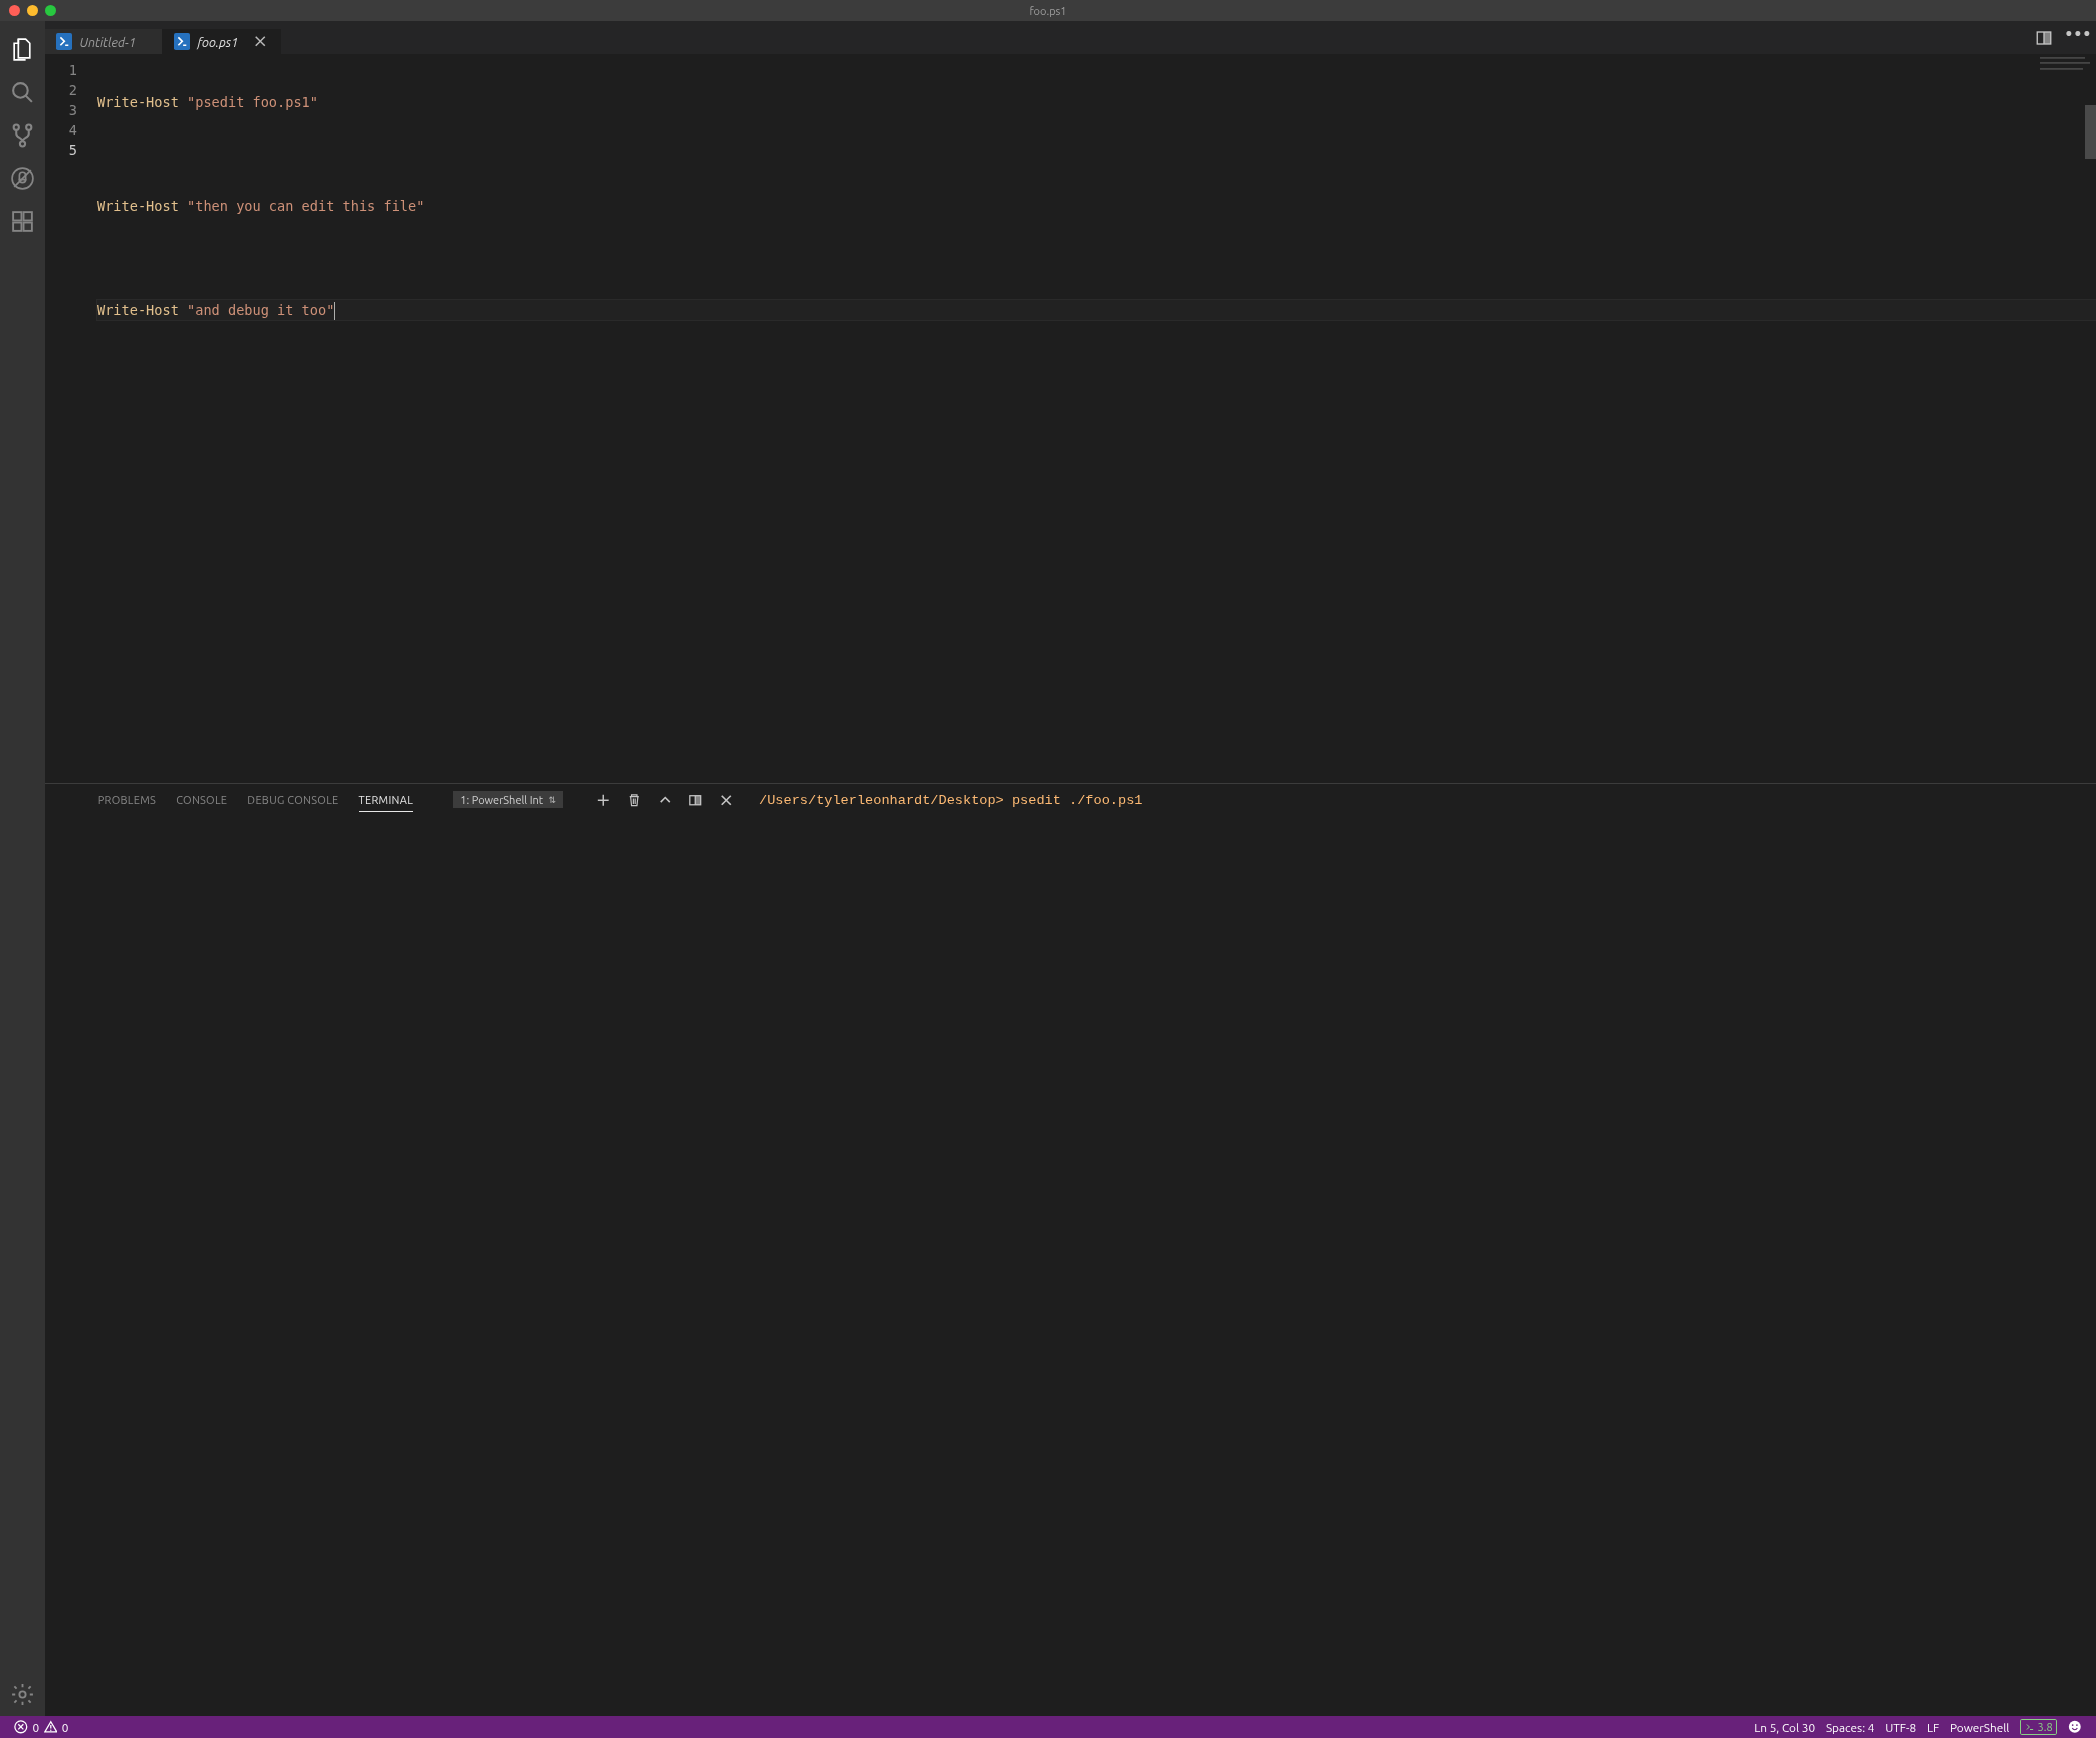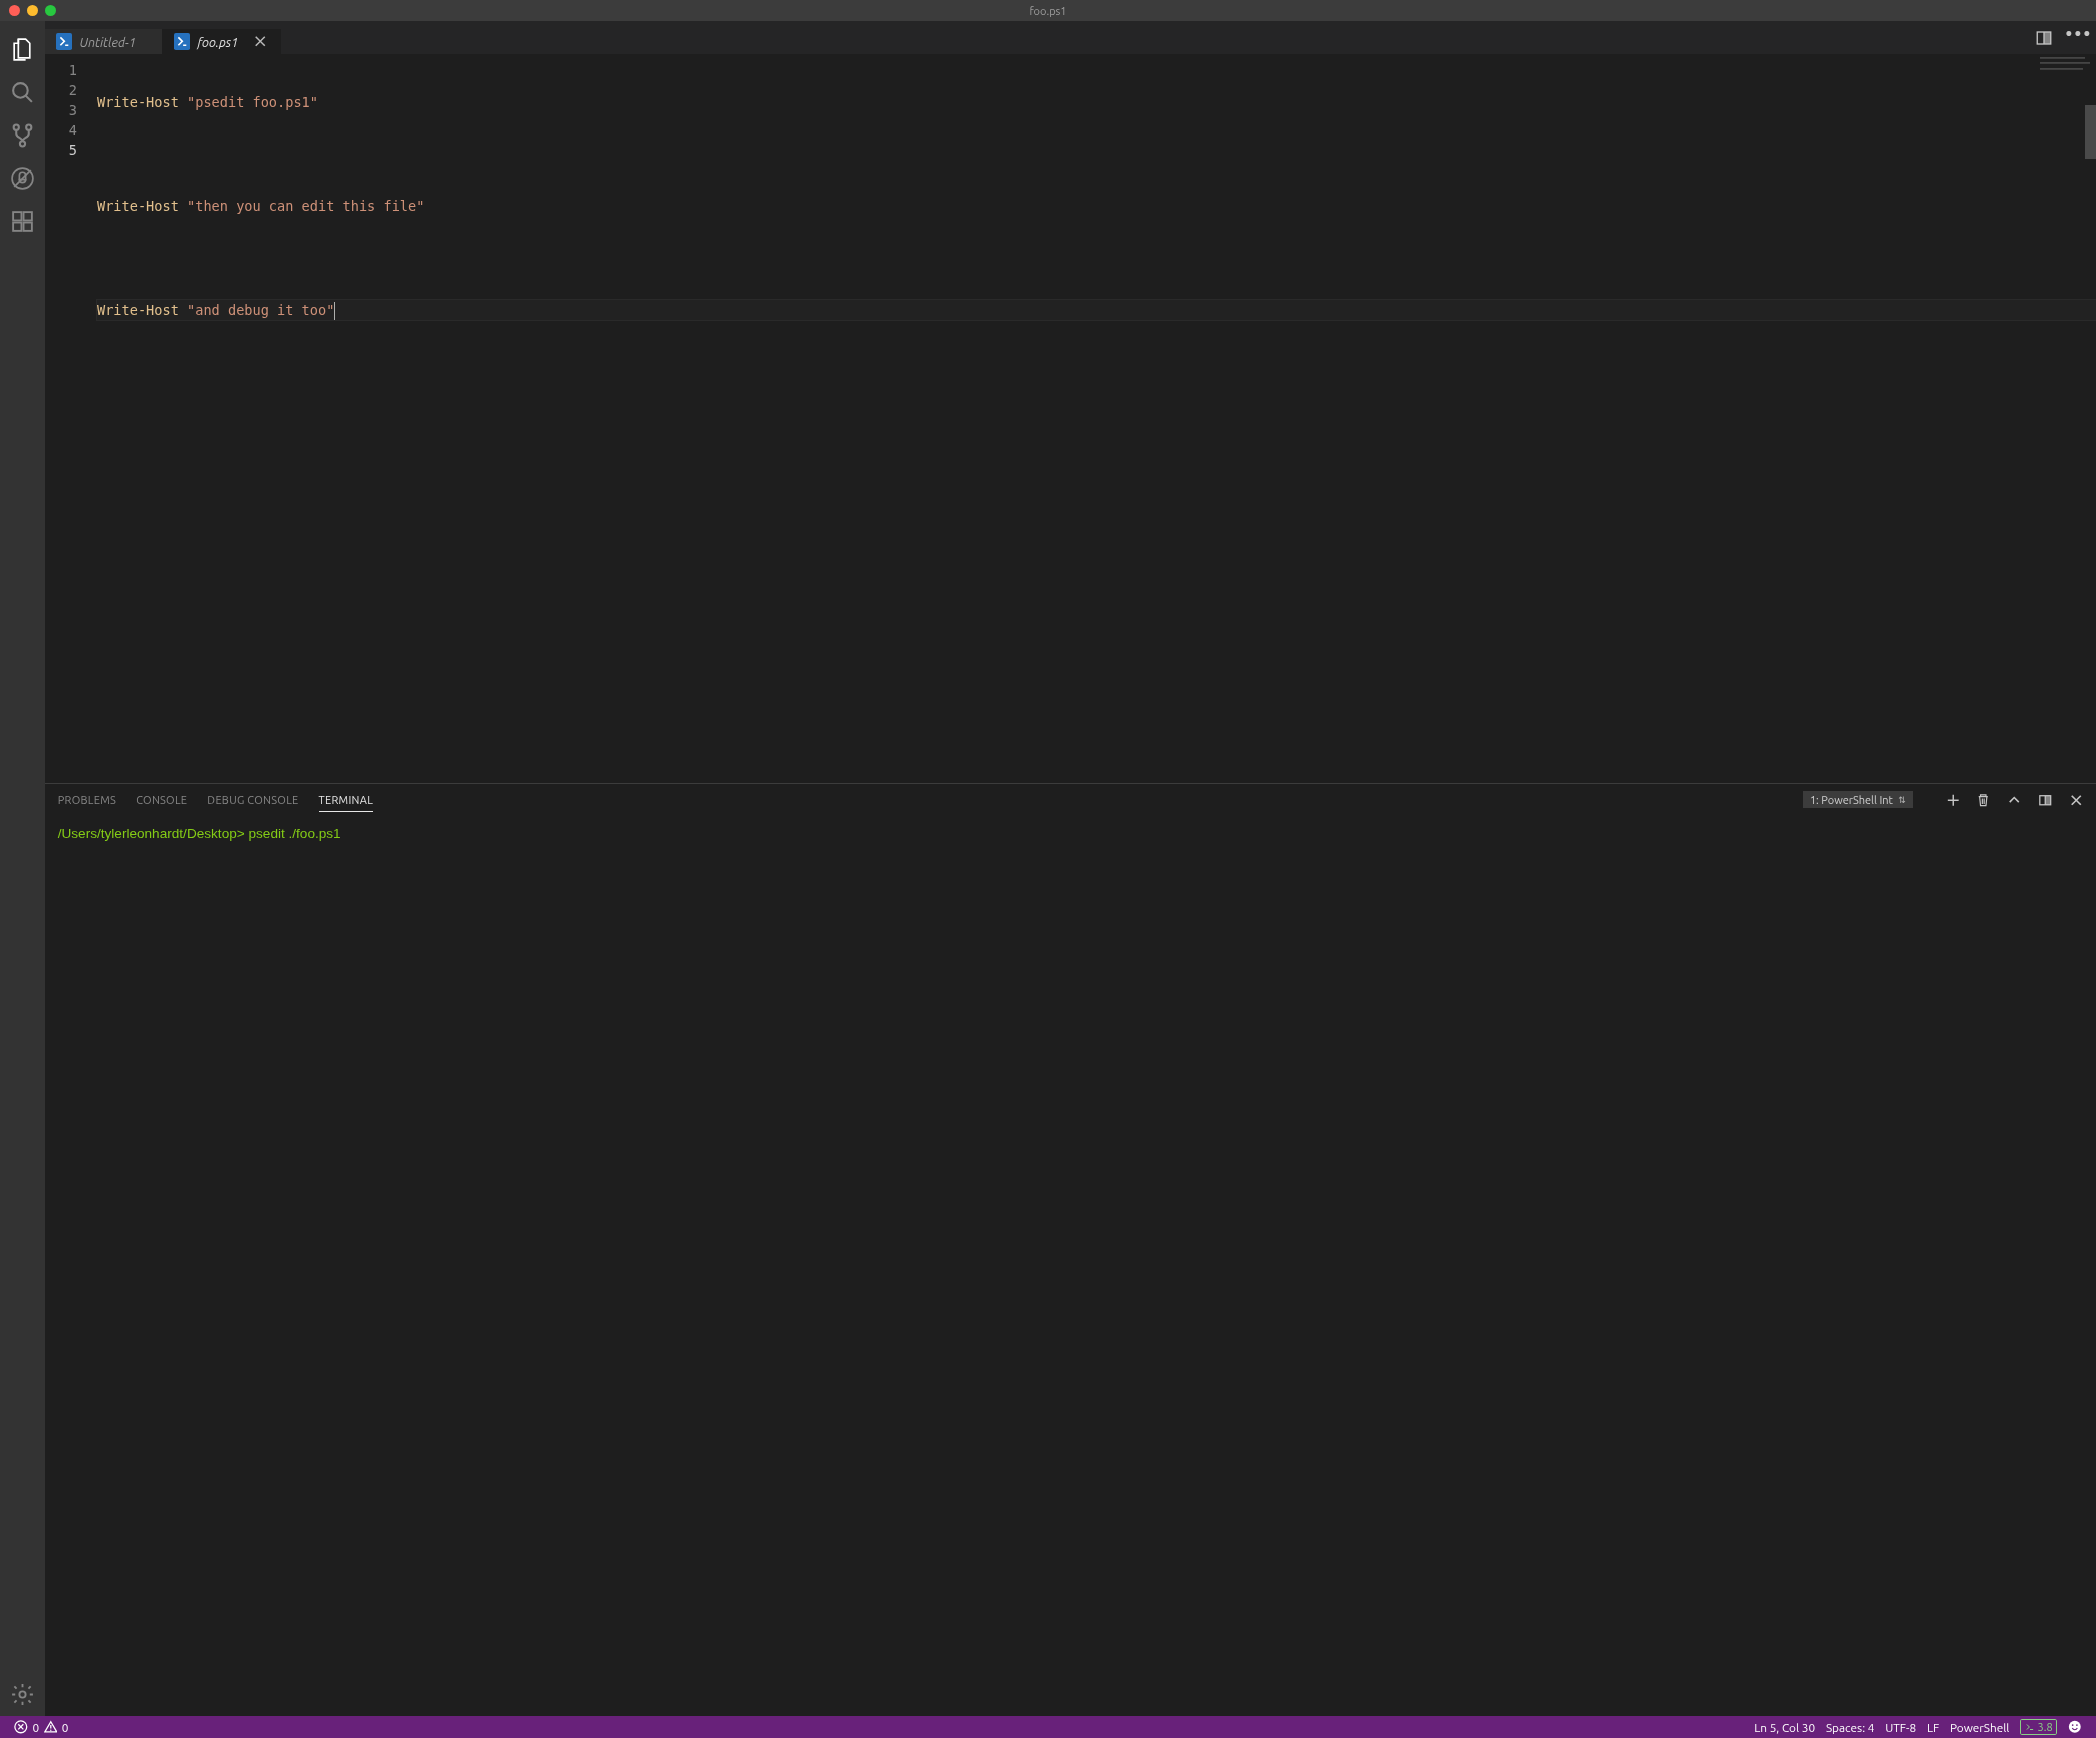--- a/index.html
+++ b/index.html
@@ -111,40 +111,40 @@
     position: absolute; top: 1.8px; right: 1.8px; width: 54px; height: 27px;
     opacity: 0.25;
     background:
       linear-gradient(#bbb,#bbb) 0 0/45px 1.8px no-repeat,
       linear-gradient(#bbb,#bbb) 0 5.4px/50px 1.8px no-repeat,
       linear-gradient(#bbb,#bbb) 0 11px/43px 1.8px no-repeat;
   }
   .scroll-thumb { position:absolute; right:0; top:50px; width:11px; height:54px; background:#4a4a4a; }
 
   
-  .panel { height: 55%; background: #1e1e1e; display: flex; flex-direction: column; flex-shrink: 0; }
+  .panel { height: 55%; background: #1e1e1e; display: flex; flex-direction: row; flex-shrink: 0; margin-left: 40px; }
   .panel-tabs {
     height: 33px; display: flex; align-items: center; padding: 0 12.7px;
     gap: 20px; color: #888; font-size: 11px; border-bottom: 0.9px solid #1e1e1e;
   }
   .panel-tab { cursor: pointer; letter-spacing: 0.3px; }
   .panel-tab.active { color: #e7e7e7; border-bottom: 0.9px solid #e7e7e7; padding-bottom: 5px; margin-bottom: -6.3px; }
   .panel-spacer { flex: 1; }
   .term-picker {
     background: #3c3c3c; color: #d0d0d0; font-size: 11px;
     padding: 2.7px 7.2px; border-radius: 0; display: flex; align-items: center; gap: 5.4px;
     cursor: pointer;
   }
   .term-picker::after { content: "⇅"; font-size: 9px; opacity:.8; }
   .panel-actions { display: flex; align-items: center; gap: 16.3px; color:#c5c5c5; }
   .panel-actions span, .panel-actions svg { width: 14.5px; height: 14.5px; cursor:pointer; display:flex;align-items:center;justify-content:center; }
 
   .terminal {
     flex: 1; padding: 9px 12.7px;
-    font-family: Liberation Sans, sans-serif; font-size: 13.6px; color: #84cc16;
+    font-family: Liberation Mono, monospace; font-size: 13.6px; color: #fdba74;
     white-space: pre;
   }
   .terminal .prompt-cursor {
     display: inline-block; width: 7.2px; height: 15.4px; border: 0.9px solid #cccccc;
     vertical-align: middle; margin-left: 1.8px;
   }
 
   
   .statusbar {
     height: 22px; background: #68217a; color: #ffffff;

